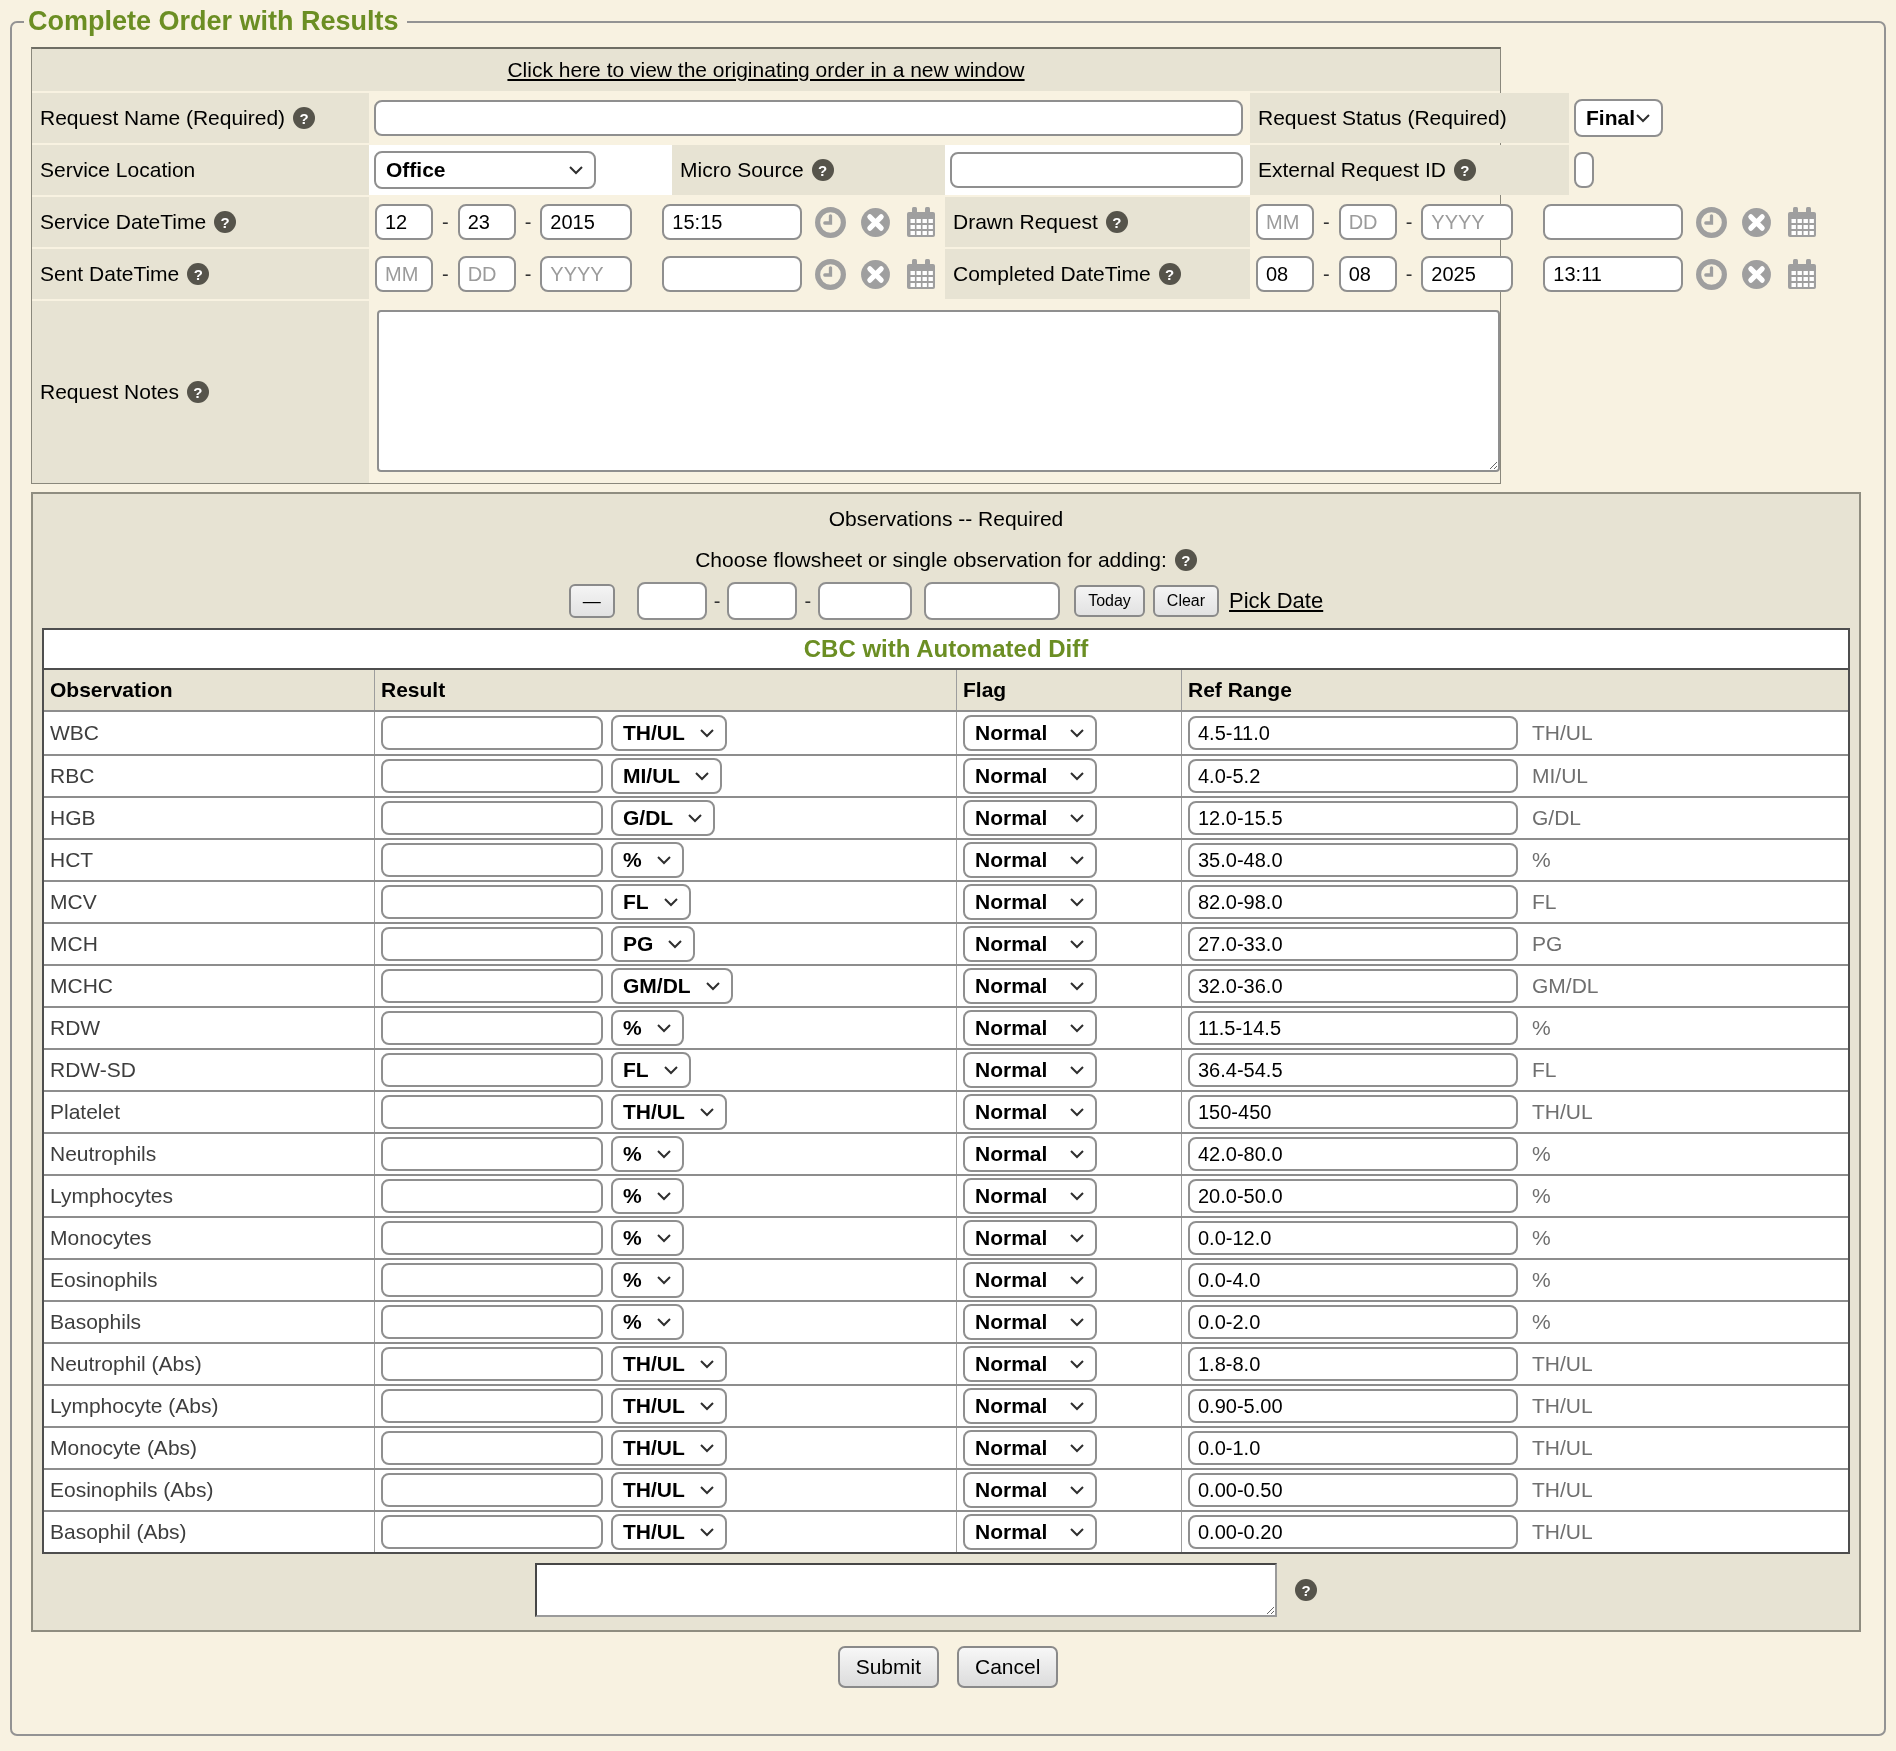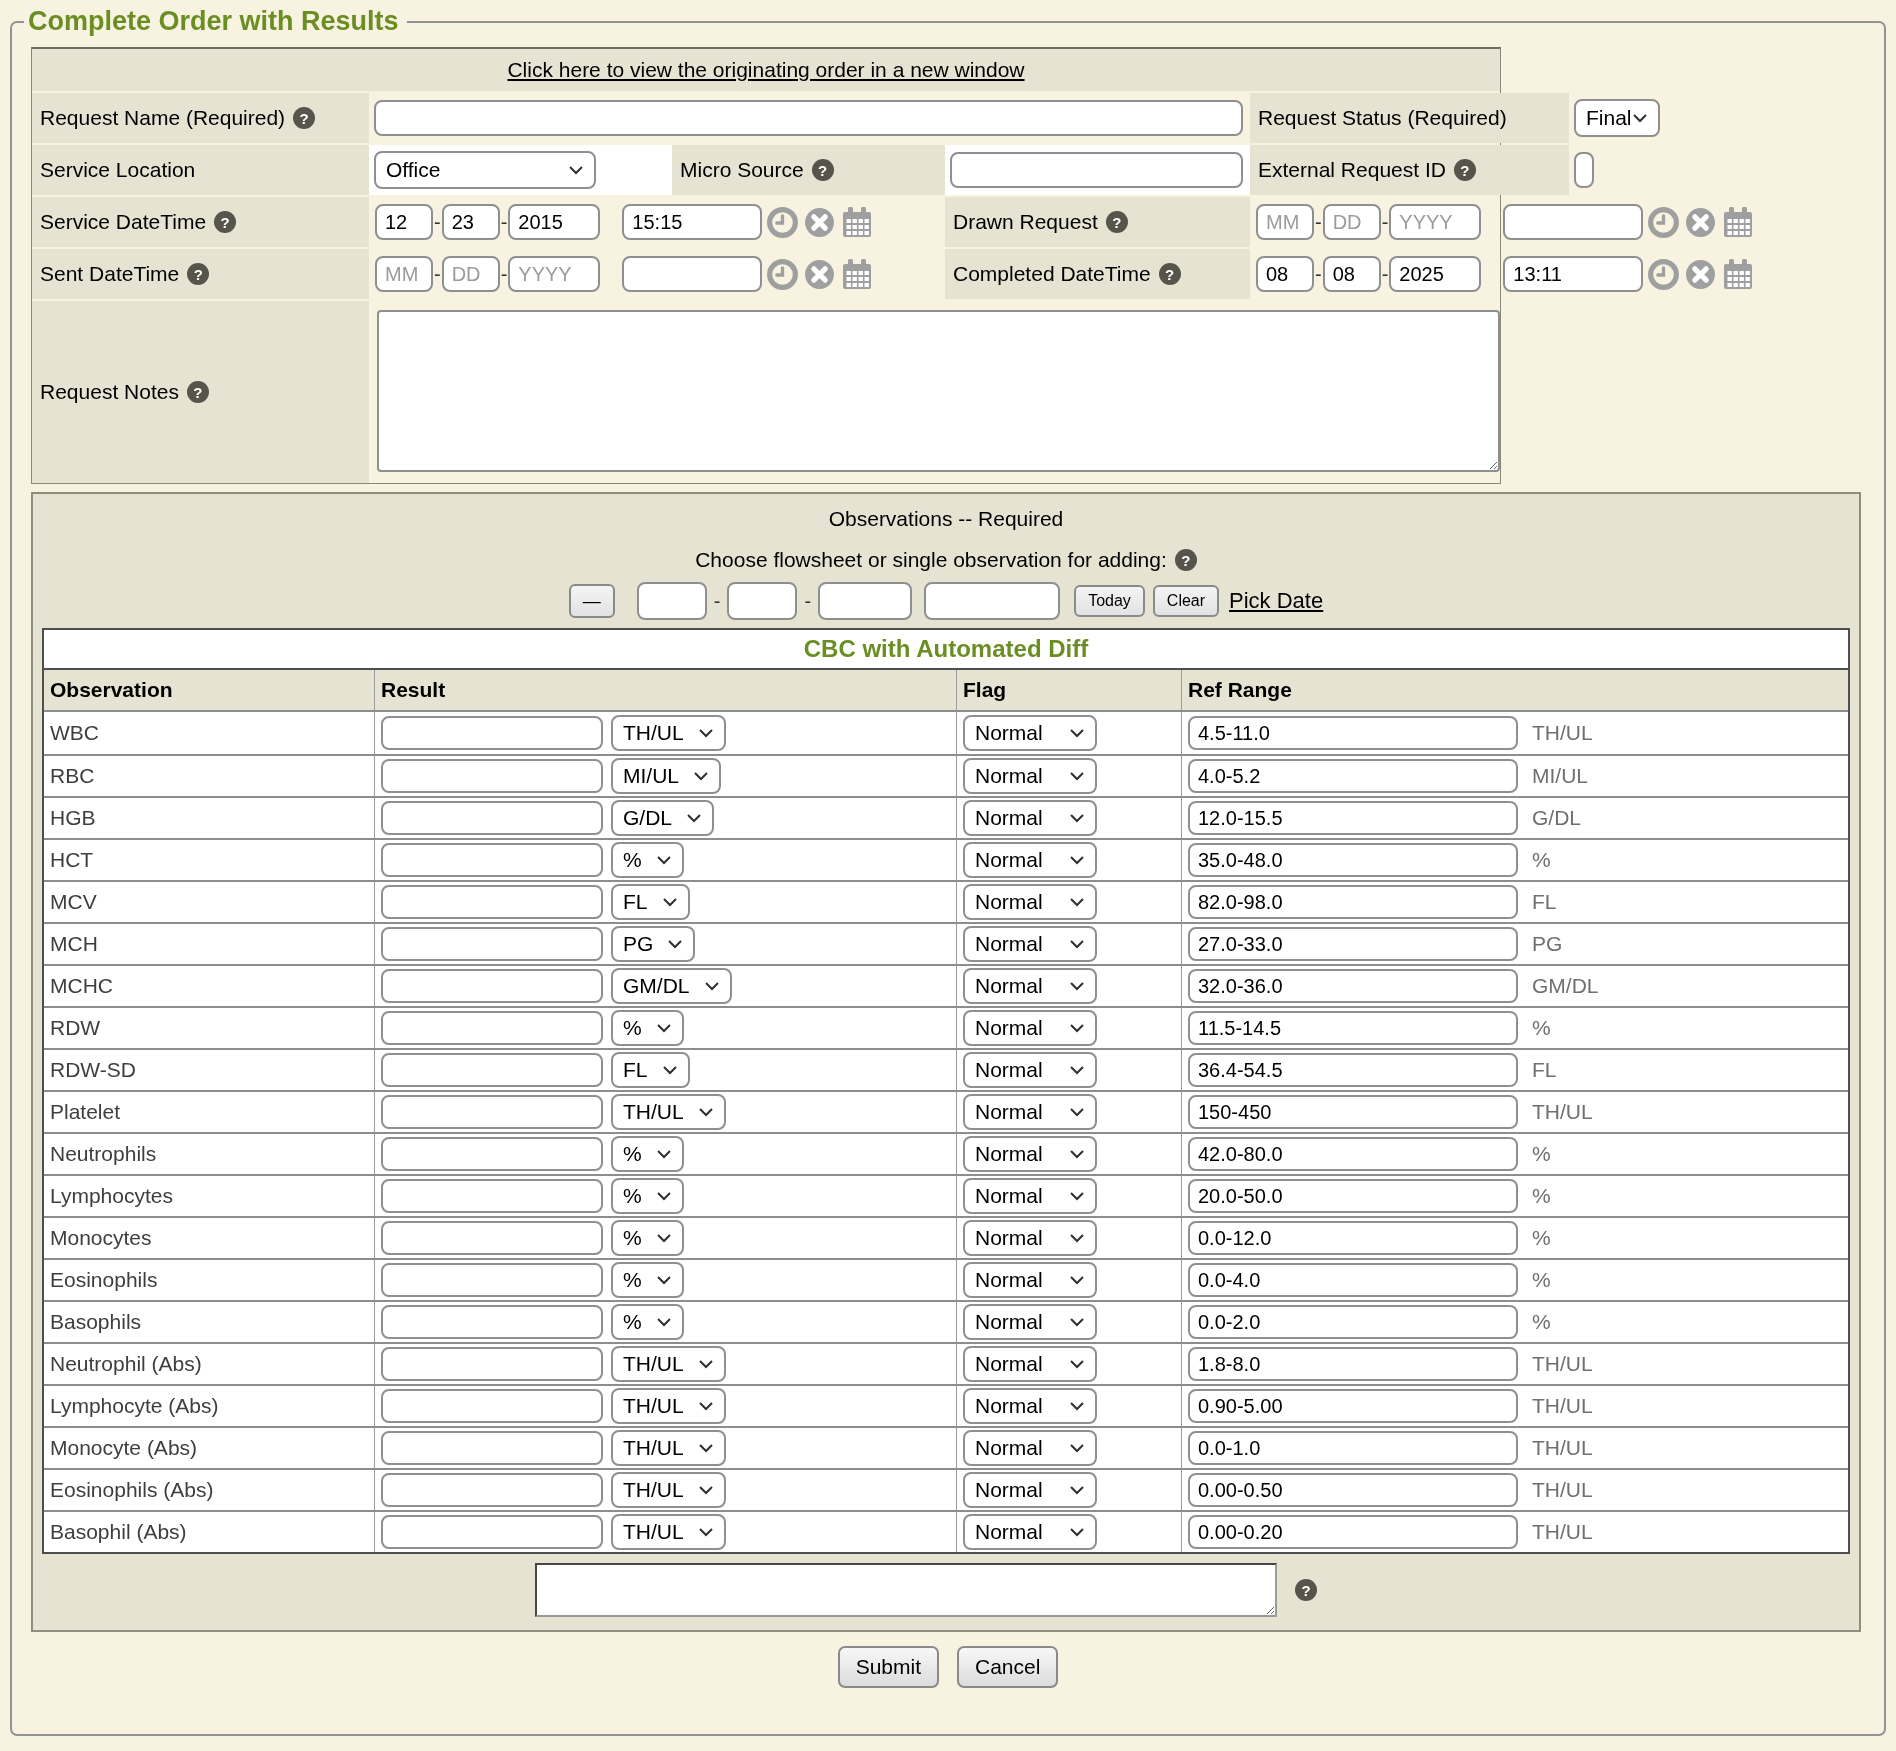--- a/index.html
+++ b/index.html
@@ -54,26 +54,26 @@
     height:36px;border:2px solid var(--inputborder);border-radius:8px;
     background:#fff;font-family:inherit;font-size:20px;padding:0 8px;color:#000;outline:none;
   }
   .tb::placeholder{color:#9b9b9b;}
   .wide-input{margin-left:5px;width:calc(100% - 12px);}
   .sel{
     display:inline-flex;align-items:center;height:38px;
     background:#fff;border:2px solid var(--inputborder);border-radius:8px;
     padding:0 10px;font-size:21px;cursor:default;
   }
-  .sel .sel-text{margin-right:14px;white-space:nowrap;}
+  .sel .sel-text{margin-right:14px;white-space:nowrap;font-weight:bold;}
   .sel.spread{justify-content:space-between;}
   .sel.spread .sel-text{margin-right:0;}
   .status-sel{width:212px;margin-left:5px;}
   .loc-sel{width:222px;margin-left:5px;}
-  .dgroup{display:flex;align-items:center;gap:2px;padding-left:6px;}
+  .dgroup{display:flex;align-items:center;gap:10px;padding-left:6px;}
   .dmm,.ddd{width:58px;}
   .dyyyy{width:92px;}
   .dtime{width:140px;margin-left:20px;}
   .dsep{font-size:20px;color:#333;margin:0 -1px;}
   .dticon{display:inline-flex;margin-left:2px;}
   .dticon:first-of-type{margin-left:6px;}
   .notes-area{margin:9px 0 0 8px;width:1396px;height:162px;border:2px solid var(--inputborder);border-radius:4px;background:#fff;font-family:inherit;font-size:20px;padding:6px;resize:both;}
 
   
   .obs{width:1830px;margin:8px 0 0 9px;border:2px solid var(--bordergray);background:var(--beige);padding:4px;}

